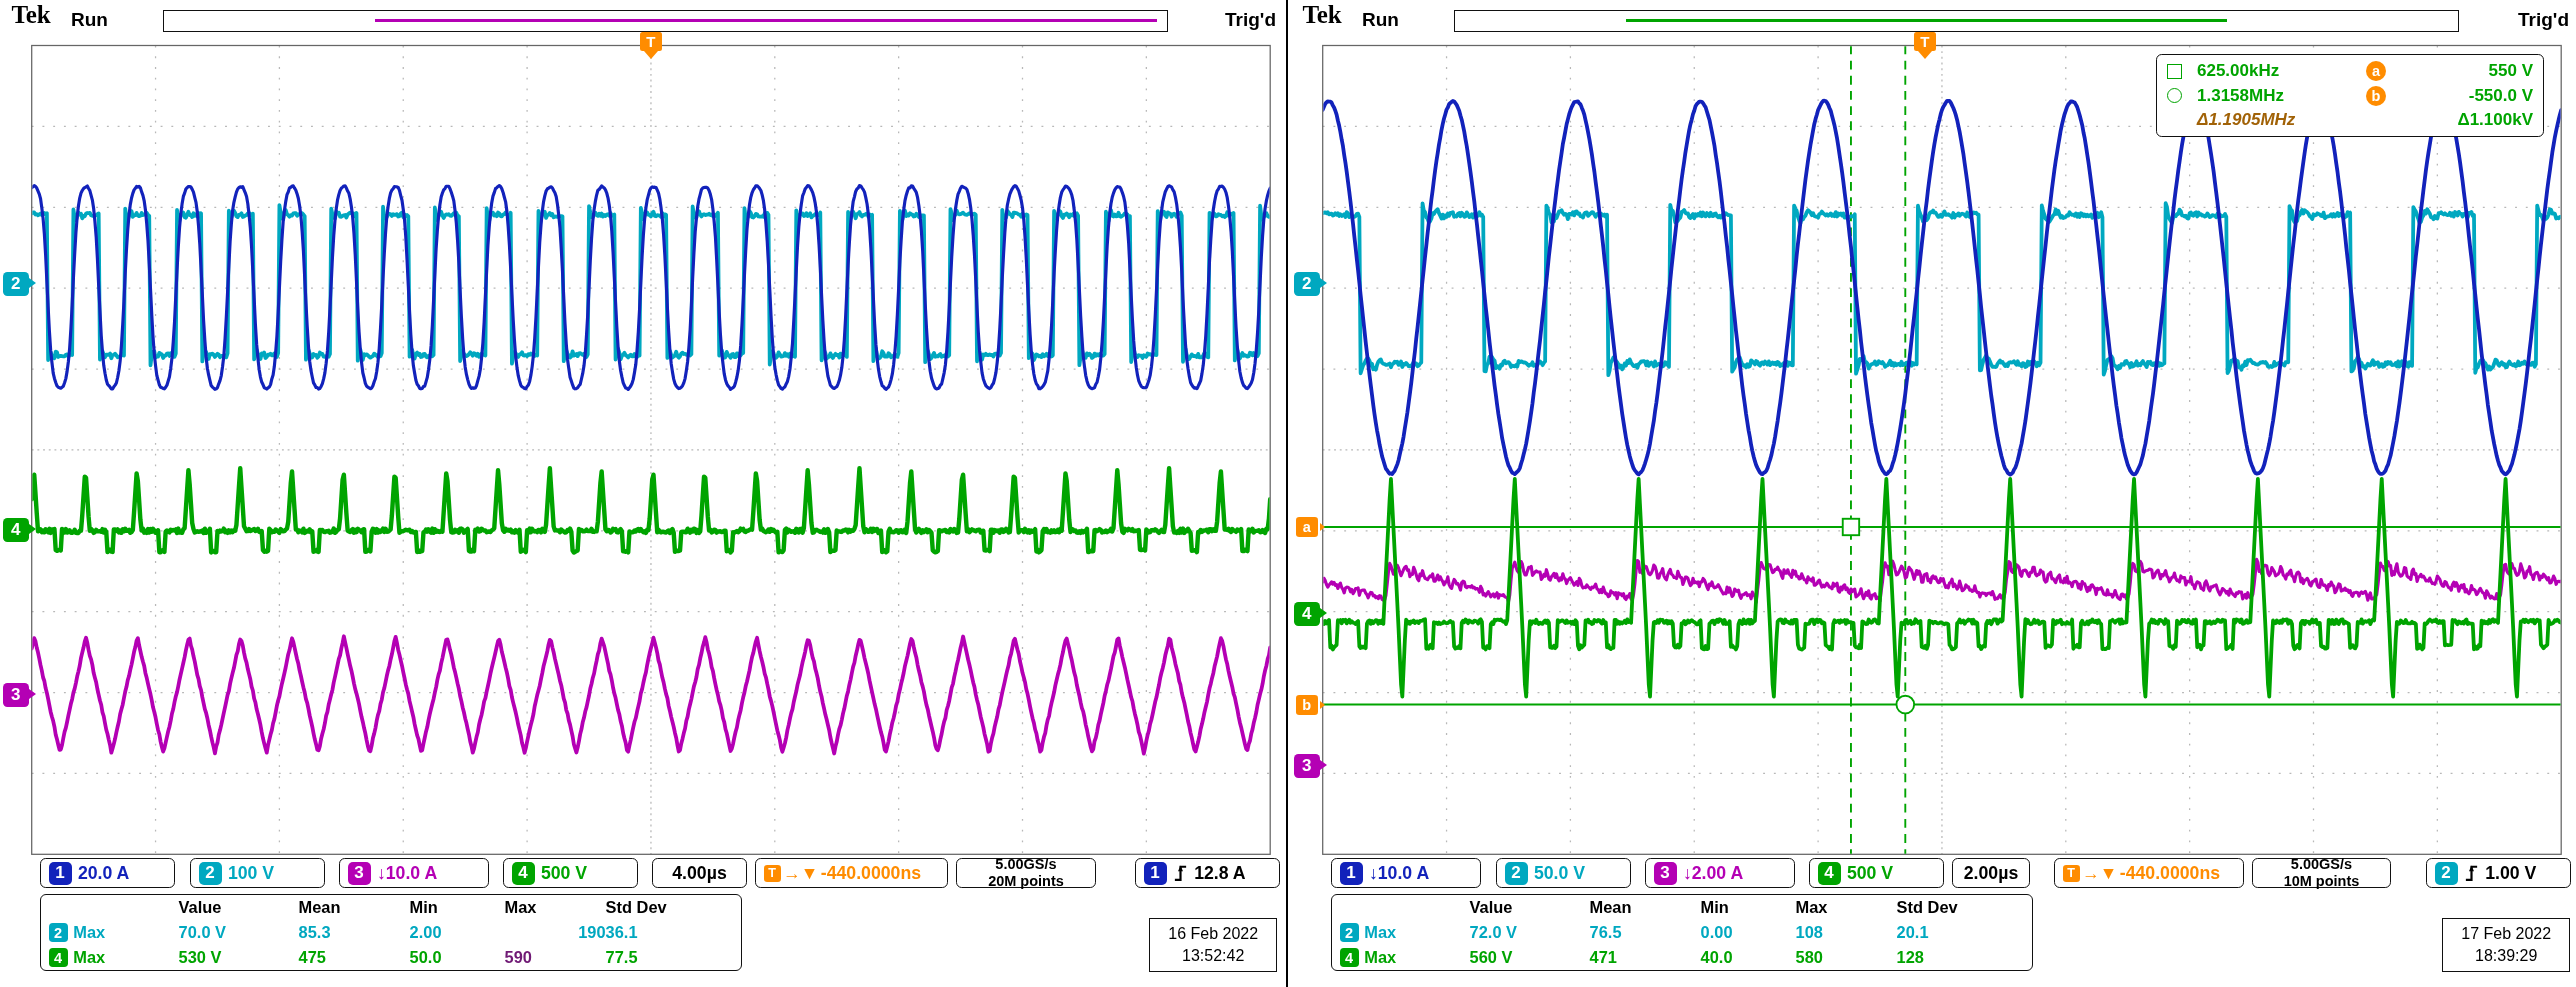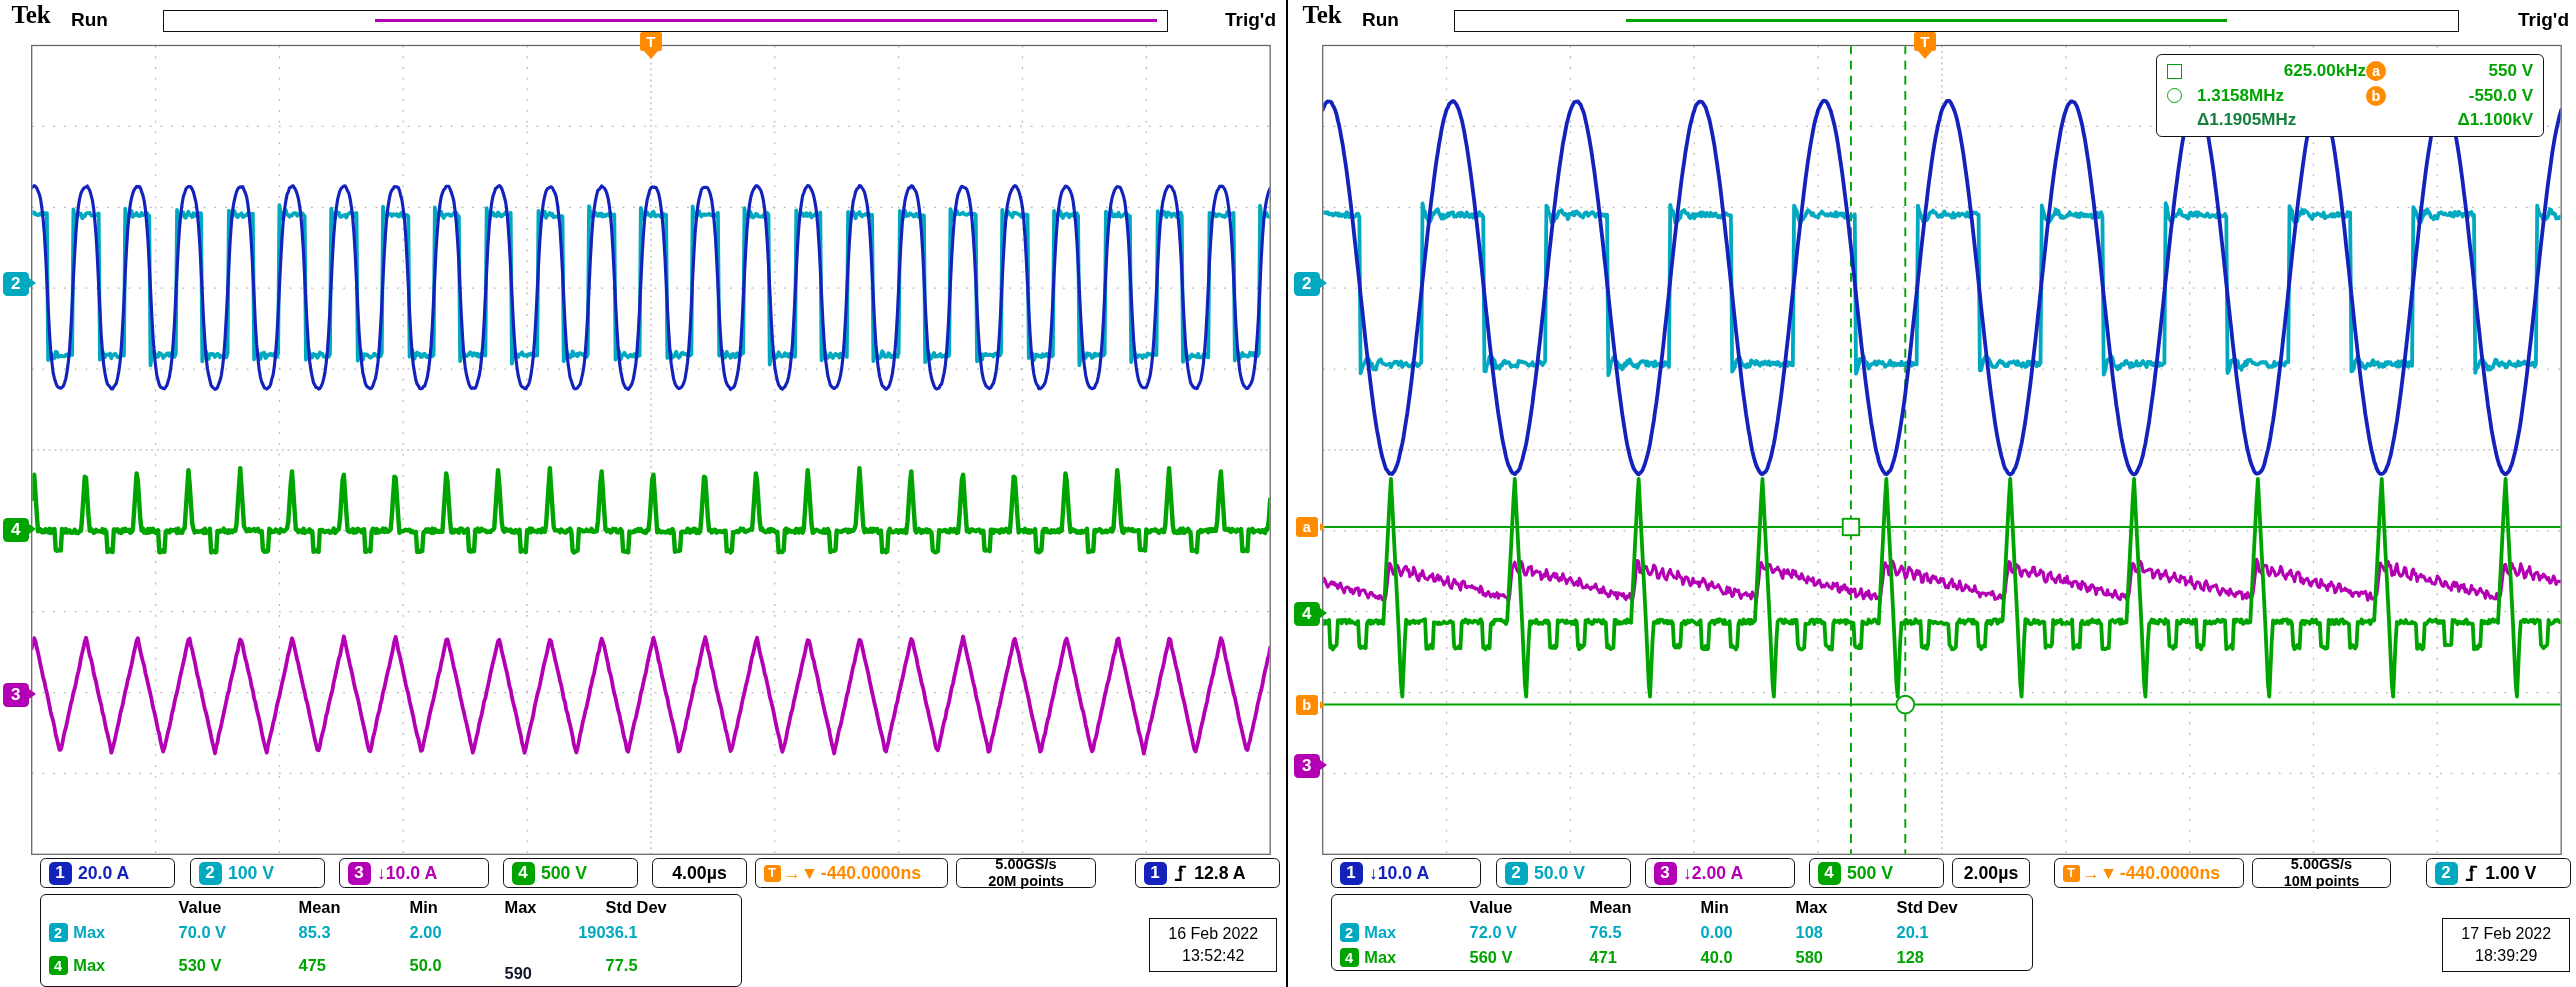--- a/index.html
+++ b/index.html
@@ -172,21 +172,21 @@
       <div style="color: rgb(0, 168, 192); text-align: right;">190</div>
       <div style="color: rgb(0, 168, 192);">36.1</div>
 
       <div class="mlabel">
         <span class="numbox sm" style="background: rgb(0, 164, 0);">4</span>
         <span style="color: rgb(0, 164, 0);">Max</span>
       </div>
       <div style="color: rgb(0, 164, 0);">530 V</div>
       <div style="color: rgb(0, 164, 0);">475</div>
       <div style="color: rgb(0, 164, 0);">50.0</div>
-      <div style="color: #0f172a; margin-top: 16px;">590</div>
+      <div style="color: #701a75;">590</div>
       <div style="color: rgb(0, 164, 0);">77.5</div>
     </div>
 
     <div class="datebox">
       <div>16 Feb 2022</div>
       <div>13:52:42</div>
     </div>
   </div>
 
   <div class="scope" id="scope-right">
@@ -241,31 +241,31 @@
     <div class="markers" id="markers-1">
         <div class="marker" style="--c: #00a8c0; top: 272px;">2</div>
         <div class="marker cursor-m" style="--c: #ff8c00; top: 517px;">a</div>
         <div class="marker" style="--c: #00a400; top: 602px;">4</div>
         <div class="marker cursor-m" style="--c: #ff8c00; top: 695px;">b</div>
         <div class="marker" style="--c: #b400b4; top: 754px;">3</div>
       </div>
 
     <div class="curbox">
       <span class="cur-glyph square" style="border-color: rgb(0, 164, 0);"></span>
-      <span style="color: rgb(0, 164, 0); text-align: right;">625.00kHz</span>
+      <span style="color: rgb(0, 164, 0);">625.00kHz</span>
       <span class="cur-badge" style="background: rgb(255, 140, 0);">a</span>
       <span class="cur-val" style="color: rgb(0, 164, 0);">550 V</span>
 
       <span class="cur-glyph circle" style="border-color: rgb(0, 164, 0);"></span>
       <span style="color: rgb(0, 164, 0);">1.3158MHz</span>
       <span class="cur-badge" style="background: rgb(255, 140, 0);">b</span>
       <span class="cur-val" style="color: rgb(0, 164, 0);">-550.0 V</span>
 
       <span class="cur-glyph none"></span>
-      <span style="color: #15803d;">Δ1.1905MHz</span>
+      <span style="color: #a16207; font-style: italic;">Δ1.1905MHz</span>
       <span class="cur-badge"></span>
       <span class="cur-val" style="color: rgb(0, 164, 0);">Δ1.100kV</span>
     </div>
 
     <div class="rbox" style="left:40px;width:150px">
       <span class="numbox" style="background: rgb(18, 34, 187);">1</span>
       <span style="color: rgb(18, 34, 187);">↓10.0 A</span>
     </div>
     <div class="rbox" style="left:205px;width:135px">
       <span class="numbox" style="background: rgb(0, 168, 192);">2</span>

